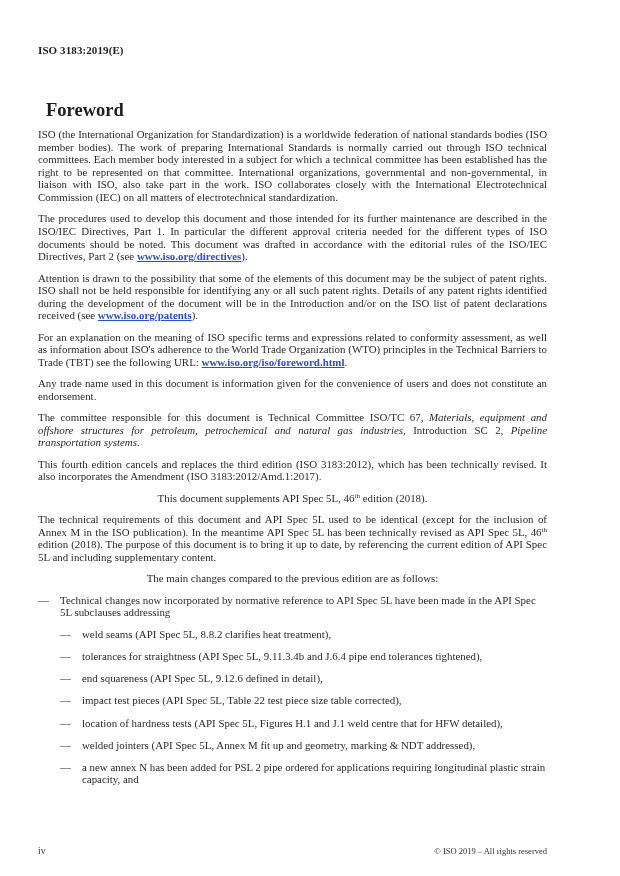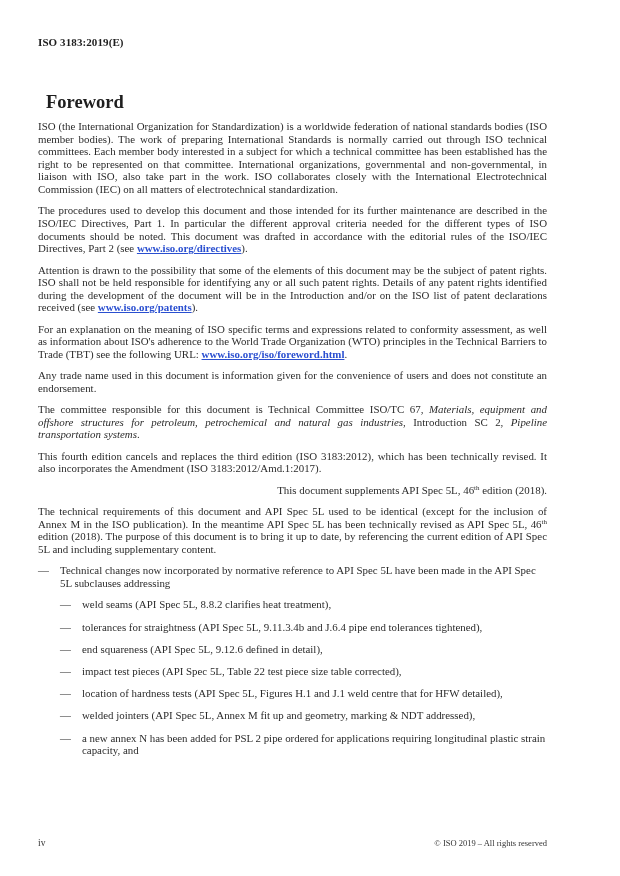--- a/index.html
+++ b/index.html
@@ -1,26 +1,26 @@
 <!DOCTYPE html>
 <html><head>
   <meta charset="utf-8">
   <style>
     html, body { margin: 0; padding: 0; background: #ffffff; }
     body { width: 620px; height: 876px; position: relative; overflow: hidden;
       font-family: "DejaVu Serif", "Liberation Serif", serif; color: #2b2b2b; }
-    .page { position: absolute; left: 0; top: 0; width: 620px; height: 788px; }
+    .page { position: absolute; left: 0; top: 8px; width: 620px; height: 788px; }
     .doc-id { position: absolute; left: 38px; top: 36px; font-size: 11px; font-weight: bold;
       font-family: "Liberation Serif", serif; letter-spacing: 0.1px; color: #1e1e1e; }
     .title { position: absolute; left: 38px; top: 84px; font-size: 18.5px; font-weight: bold;
       font-family: "Liberation Serif", serif; color: #1e1e1e; margin: 8px; }
     .body { position: absolute; left: 38px; top: 120px; width: 509px;
       font-family: "Liberation Serif", serif; font-size: 10.9px; line-height: 12.6px; }
     .body p { margin: 0 0 8.8px 0; text-align: justify; }
-    .body p.left { text-align: right; }
+    .body p.left { text-align: center; }
     a.link { color: #2a4fd0; text-decoration: underline; font-weight: bold; }
     sup { font-size: 7px; line-height: 0; vertical-align: 4px; }
     .list { margin: 0; padding: 0; list-style: none; }
     .li { position: relative; padding-left: 22px; margin: 0 0 8.8px 0; }
     .li .dash { position: absolute; left: 0; top: 0; }
     .sublist { margin: 8.8px 0 0 0; padding: 0; list-style: none; }
     .sli { position: relative; padding-left: 22px; margin: 0 0 9.6px 0; }
     .sli .dash { position: absolute; left: 0; top: 0; }
     .footer-left { position: absolute; left: 38px; top: 838px; font-size: 9.5px;
       font-family: "Liberation Serif", serif; color: #333; }
@@ -47,20 +47,21 @@
     <p>Any trade name used in this document is information given for the convenience of users and does not constitute an endorsement.</p>
 
     <p><span>The committee responsible for this document is Technical Committee ISO/TC 67, </span><em>Materials, equipment and offshore structures for petroleum, petrochemical and natural gas industries</em><span>, Introduction SC 2, </span><em>Pipeline transportation systems</em><span>.</span></p>
 
     <p>This fourth edition cancels and replaces the third edition (ISO 3183:2012), which has been technically revised. It also incorporates the Amendment (ISO 3183:2012/Amd.1:2017).</p>
 
     <p class="left"><span>This document supplements API Spec 5L, 46</span><sup>th</sup><span> edition (2018).</span></p>
 
     <p><span>The technical requirements of this document and API Spec 5L used to be identical (except for the inclusion of Annex M in the ISO publication). In the meantime API Spec 5L has been technically revised as API Spec 5L, 46</span><sup>th</sup><span> edition (2018). The purpose of this document is to bring it up to date, by referencing the current edition of API Spec 5L and including supplementary content.</span></p>
 
+    <p class="left">The main changes compared to the previous edition are as follows:</p>
 
     <ul class="list">
       <li class="li">
         <span class="dash">—</span>
         <span>Technical changes now incorporated by normative reference to API Spec 5L have been made in the API Spec 5L subclauses addressing</span>
         <ul class="sublist">
           <li class="sli"><span class="dash">—</span><span>weld seams (API Spec 5L, 8.8.2 clarifies heat treatment),</span></li>
           <li class="sli"><span class="dash">—</span><span>tolerances for straightness (API Spec 5L, 9.11.3.4b and J.6.4 pipe end tolerances tightened),</span></li>
           <li class="sli"><span class="dash">—</span><span>end squareness (API Spec 5L, 9.12.6 defined in detail),</span></li>
           <li class="sli"><span class="dash">—</span><span>impact test pieces (API Spec 5L, Table 22 test piece size table corrected),</span></li>

